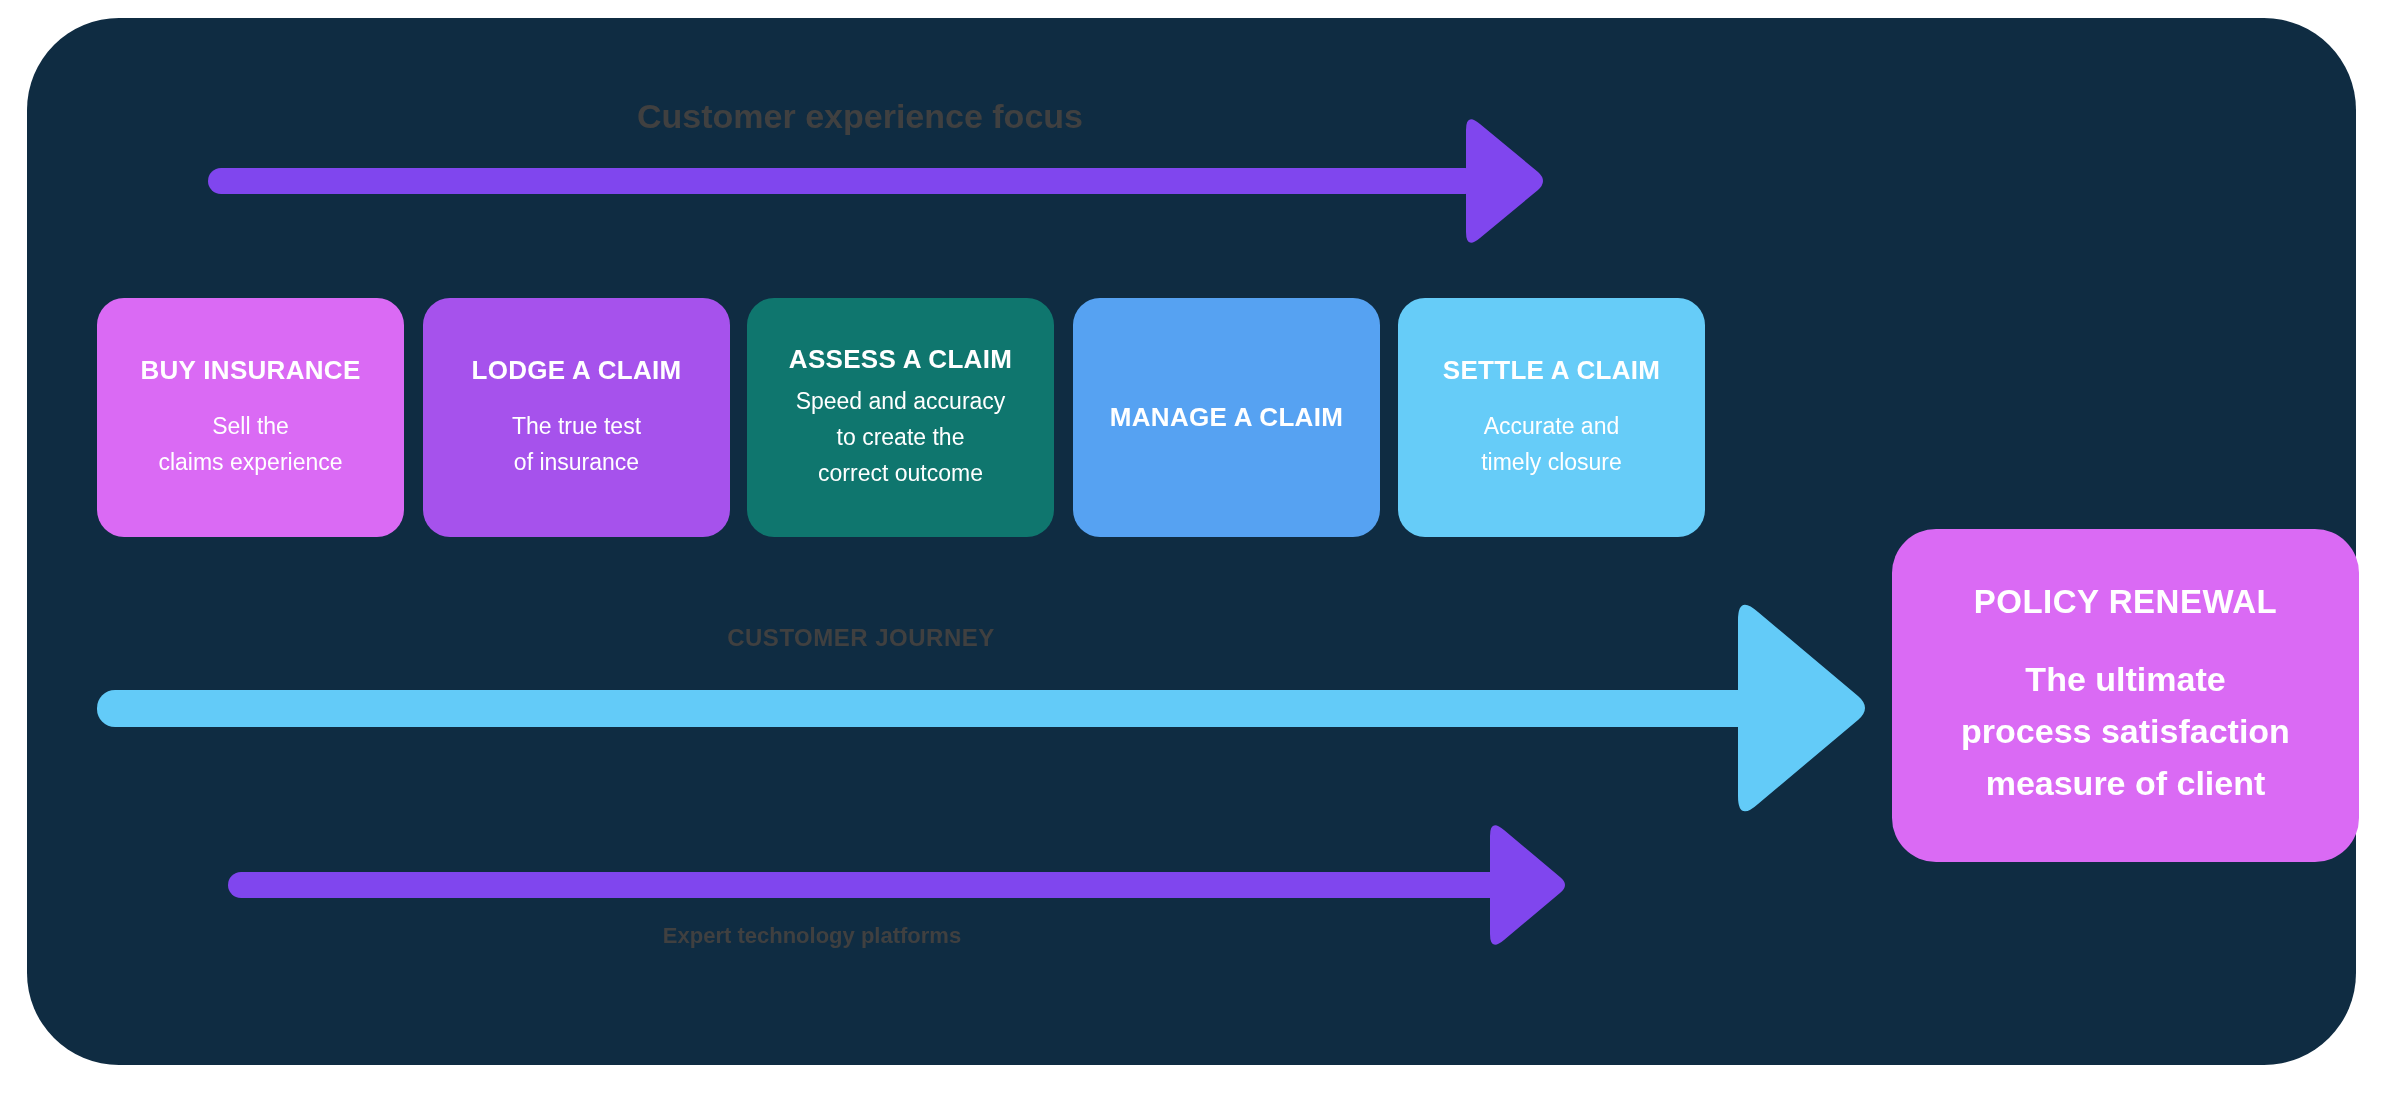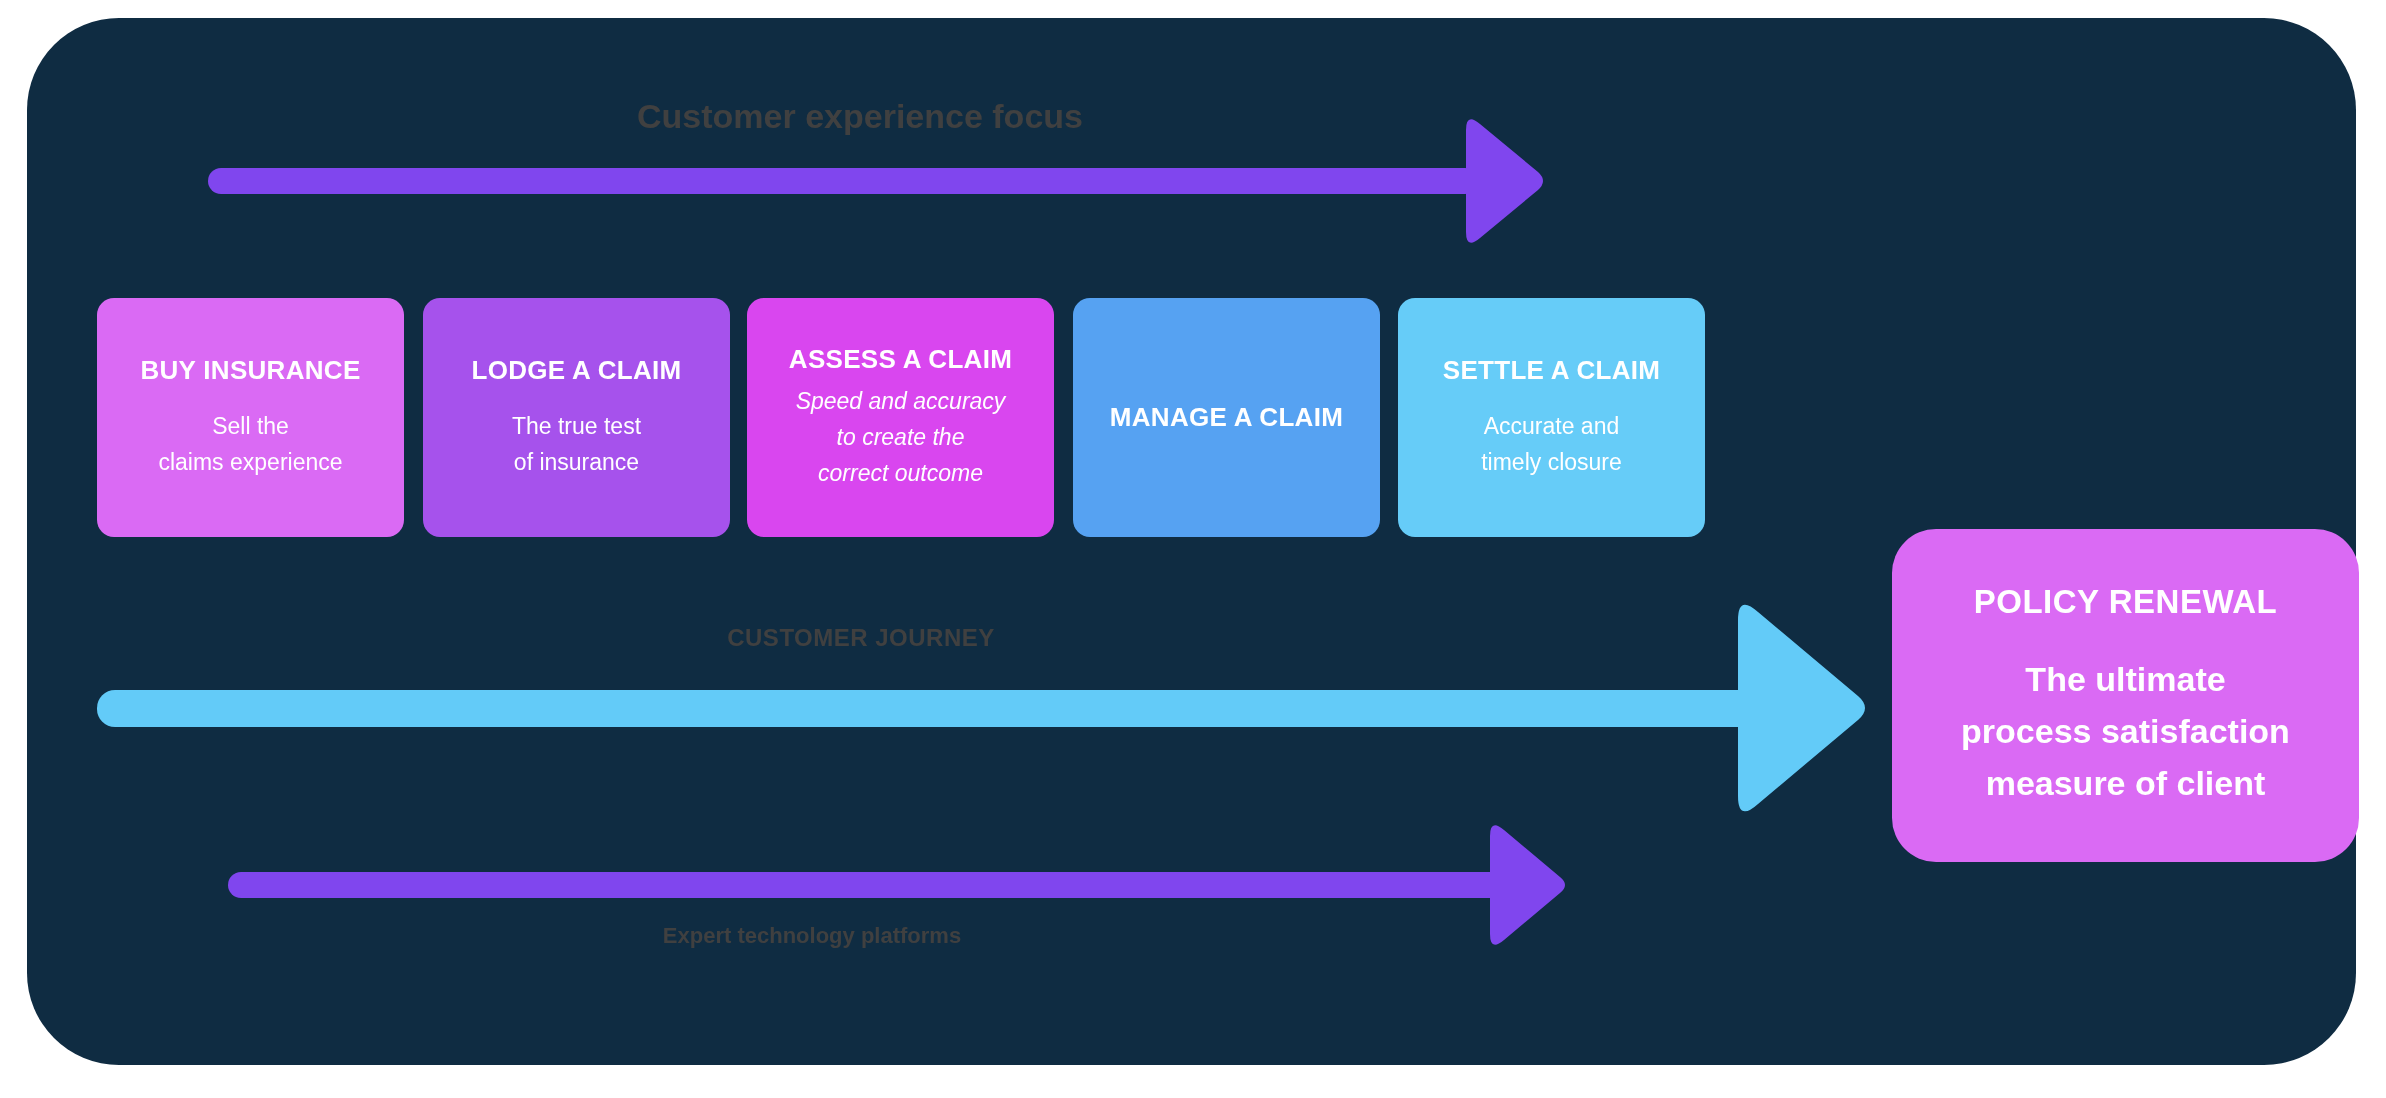--- a/index.html
+++ b/index.html
@@ -6,26 +6,26 @@
   body { width:2386px; height:1098px; position:relative; overflow:hidden;
          font-family:"Liberation Sans", "DejaVu Sans", sans-serif; }
   .panel { position:absolute; left:27px; top:18px; width:2329px; height:1047px;
            background:#0f2c42; border-radius:92px; }
   .label { position:absolute; color:#404040; font-weight:bold; text-align:center;
            white-space:nowrap; transform:translateX(-50%); }
   .label-top { left:860px; top:97px; font-size:34px; }
   .label-journey { left:861px; top:624px; font-size:24px; letter-spacing:0.5px; }
   .label-bottom { left:812px; top:923px; font-size:22px; }
   svg.arrows { position:absolute; left:0; top:0; }
-  .card { position:absolute; top:298px; width:307px; height:239px; border-radius:17px;
+  .card { position:absolute; top:298px; width:307px; height:239px; border-radius:27px;
           color:#ffffff; text-align:center; box-sizing:border-box;
           display:flex; flex-direction:column; align-items:center; justify-content:center; }
   .card .title { font-weight:bold; font-size:26px; letter-spacing:0.3px; white-space:nowrap; }
   .card .desc { font-size:23px; line-height:36px; margin-top:22px; }
-  .card.tight .desc { margin-top:8px;font-style:italic; }
+  .card.tight .desc { margin-top:8px; }
   .card .line { display:block; white-space:nowrap; }
   .policy { position:absolute; left:1892px; top:529px; width:467px; height:333px;
             background:#da6af4; border-radius:44px; color:#ffffff; text-align:center;
             display:flex; flex-direction:column; align-items:center; justify-content:center; }
   .policy .title { font-weight:bold; font-size:33px; letter-spacing:0.5px; white-space:nowrap; }
   .policy .desc { font-weight:bold; font-size:34px; line-height:52px; margin-top:32px; }
   .policy .line { display:block; white-space:nowrap; }
 </style>
 </head>
 <body>
@@ -60,21 +60,21 @@
 </div>
 
 <div class="card" style="left: 423px; background: rgb(166, 82, 236);">
   <div class="title">LODGE A CLAIM</div>
   <div class="desc">
     <span class="line">The true test</span>
     <span class="line">of insurance</span>
   </div>
 </div>
 
-<div class="card tight" style="left: 747px; background: #d946ef;">
+<div class="card tight" style="left: 747px; background: #0f766e;">
   <div class="title">ASSESS A CLAIM</div>
   <div class="desc">
     <span class="line">Speed and accuracy</span>
     <span class="line">to create the</span>
     <span class="line">correct outcome</span>
   </div>
 </div>
 
 <div class="card tight" style="left: 1073px; background: rgb(86, 162, 242);">
   <div class="title">MANAGE A CLAIM</div>

